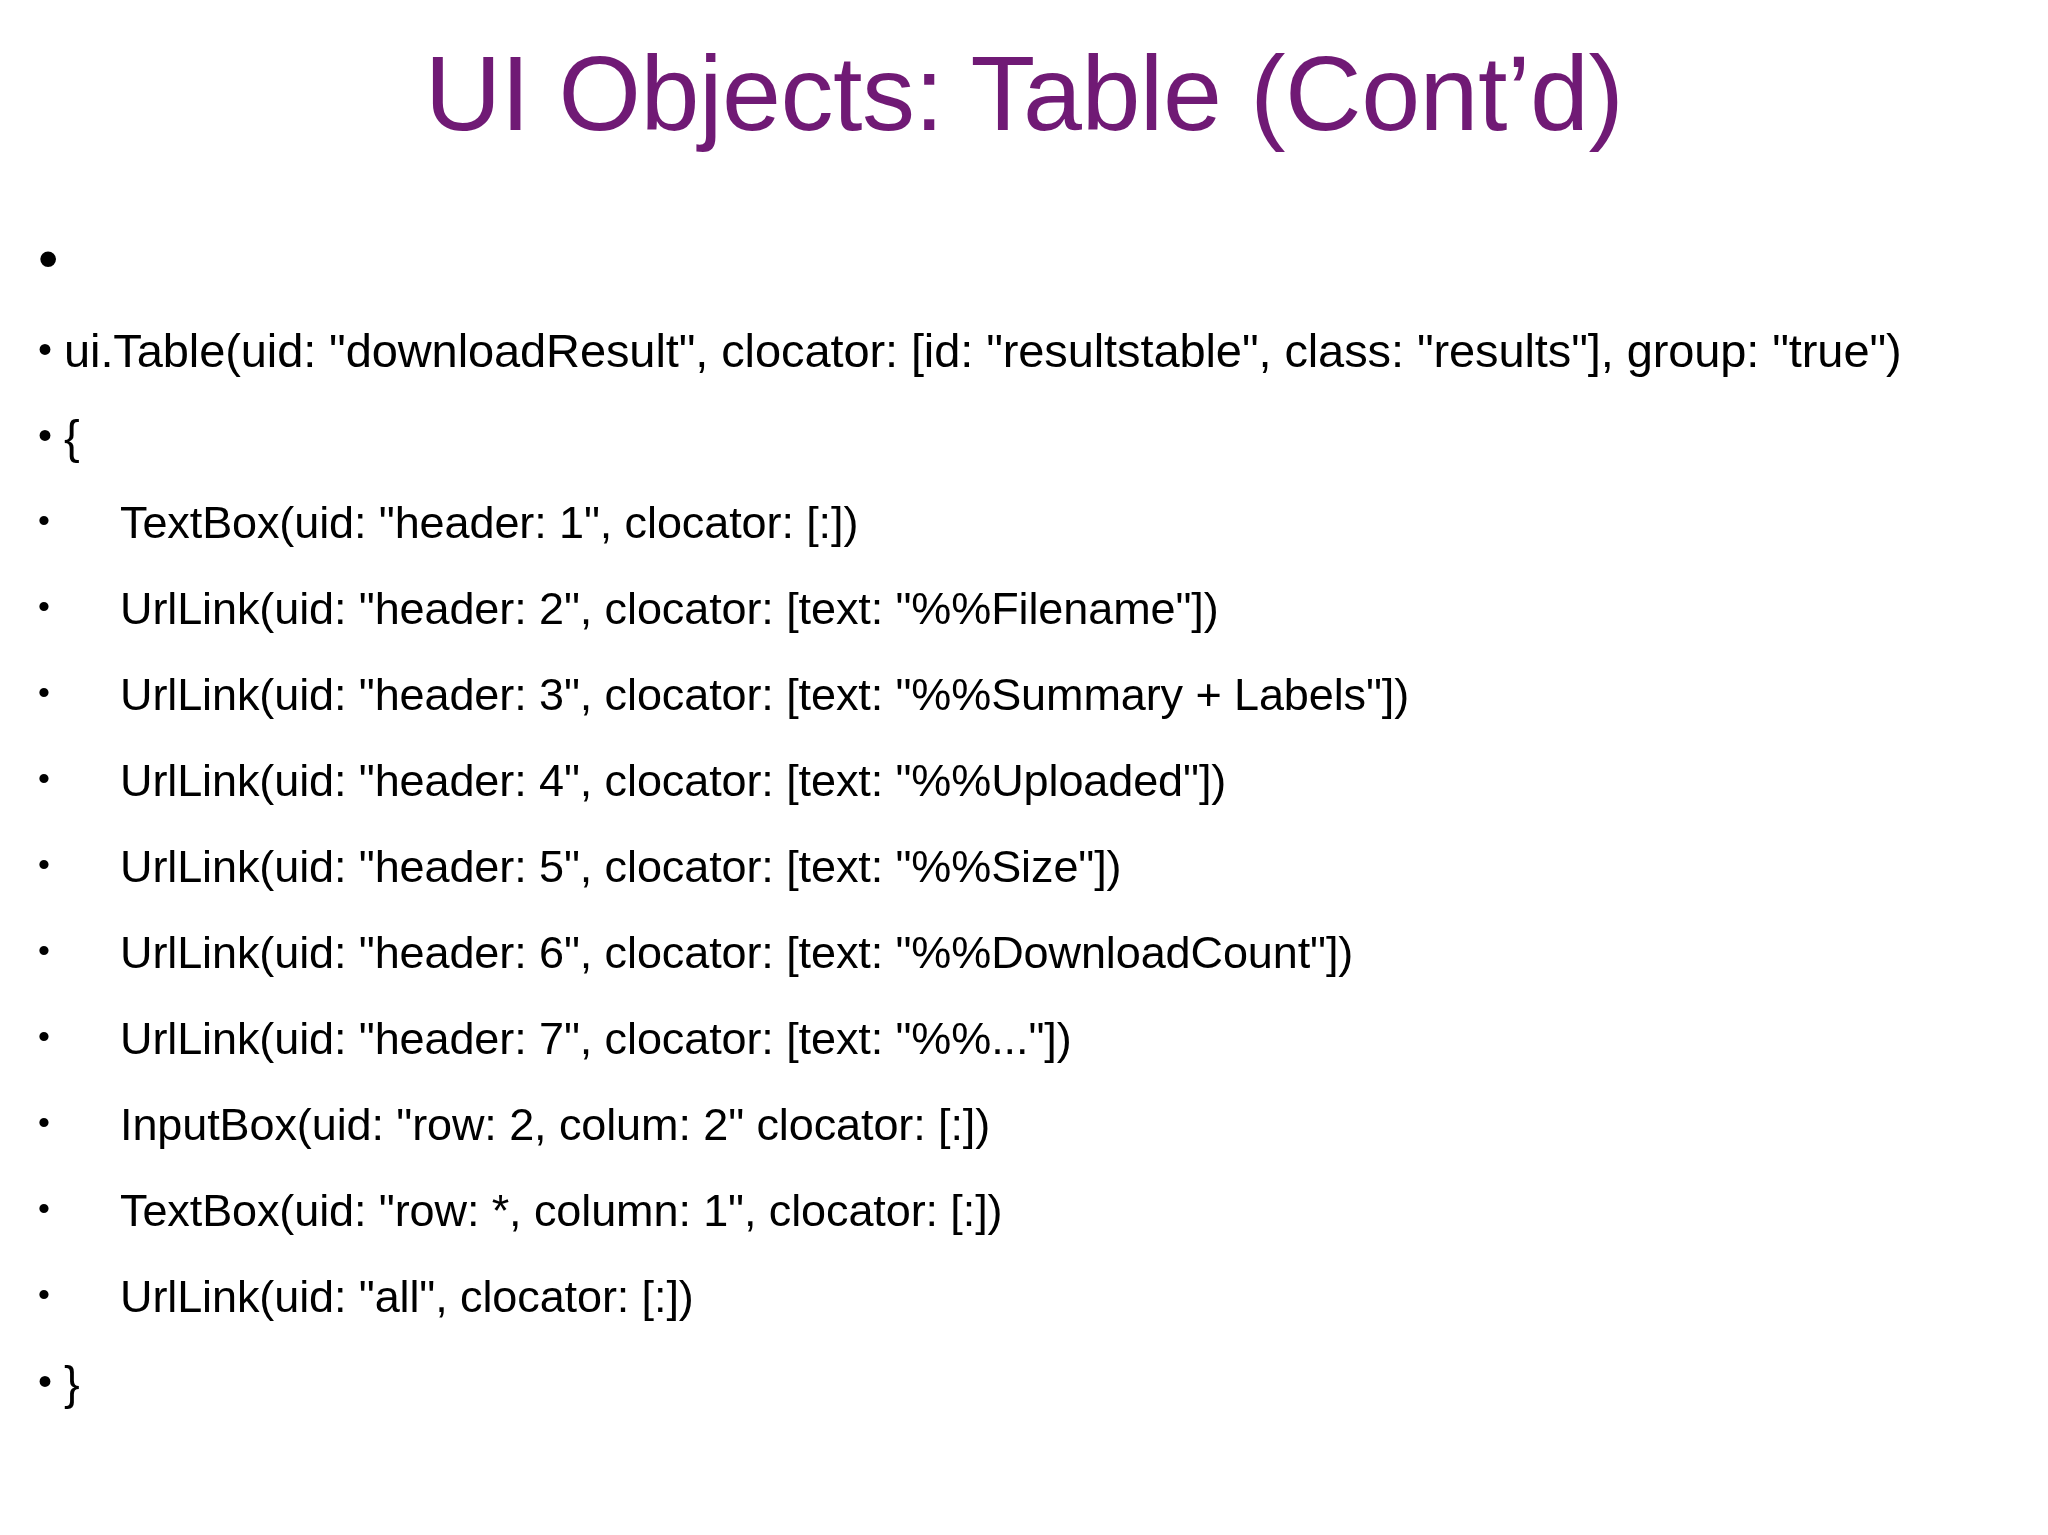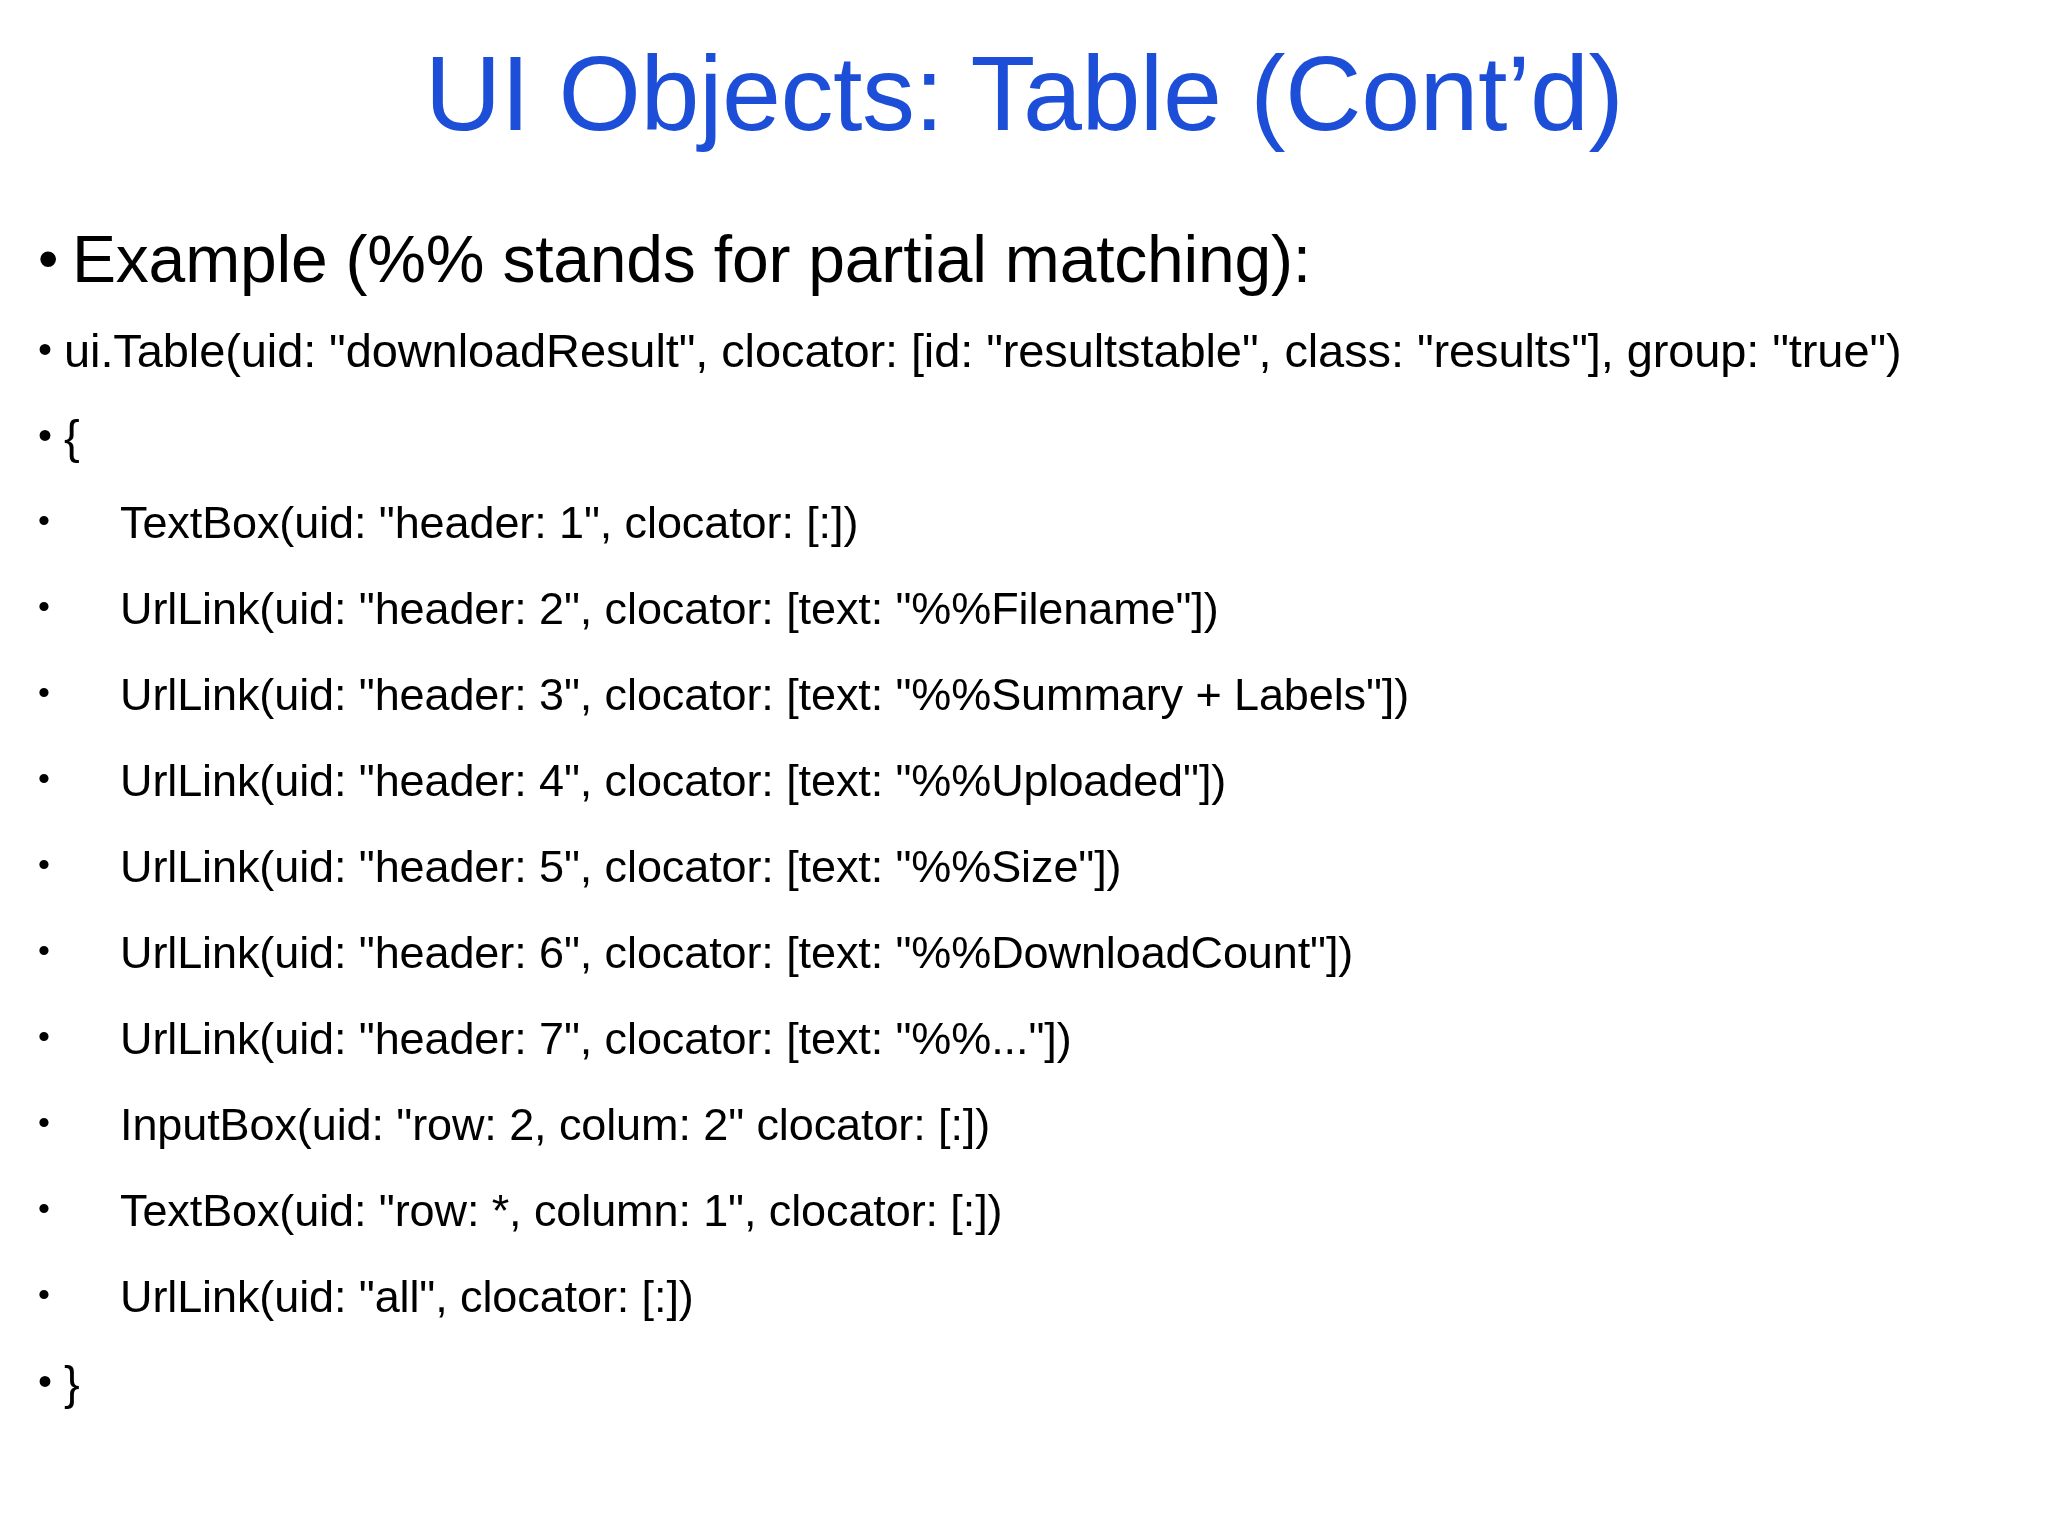--- a/index.html
+++ b/index.html
@@ -29,21 +29,21 @@
     position: absolute;
     left: 0;
     top: 34px;
     width: 2048px;
     text-align: center;
     font-size: 106px;
     line-height: 1.12;
     font-weight: 400;
     letter-spacing: -0.5px;
     white-space: nowrap;
-    color: #1d4ed8;
+    color: #701a75;
   }
 
   
   #body-list {
     position: absolute;
     left: 0;
     top: 212px;
     width: 2048px;
   }
 
@@ -125,21 +125,20 @@
 </head>
 <body>
 
 <div id="slide" style="background: rgb(255, 255, 255); color: rgb(0, 0, 0);">
 
   <div id="slide-title">UI Objects: Table (Cont’d)</div>
 
   <div id="body-list">
       <div class="bullet-row lvl1">
         <span class="bullet-mark">•</span>
-        <span class="bullet-text">Example (%% stands for partial matching):</span>
       </div>
       <div class="bullet-row lvl2">
         <span class="bullet-mark">•</span>
         <span class="bullet-text">ui.Table(uid: "downloadResult", clocator: [id: "resultstable", class: "results"], group: "true")</span>
       </div>
       <div class="bullet-row lvl2">
         <span class="bullet-mark">•</span>
         <span class="bullet-text">{</span>
       </div>
       <div class="bullet-row lvl3">

